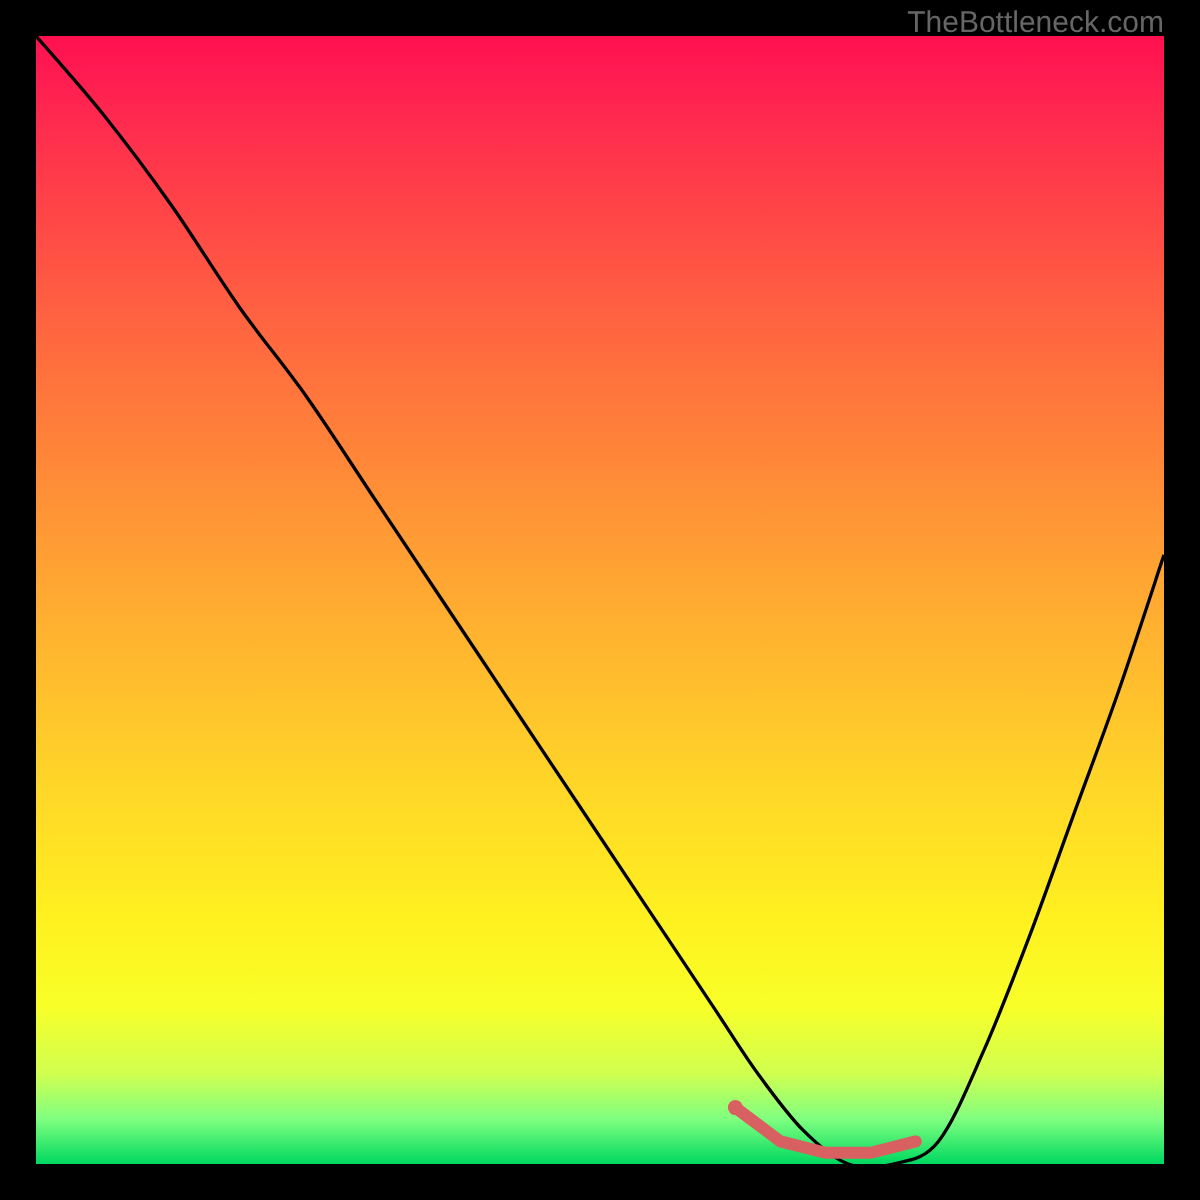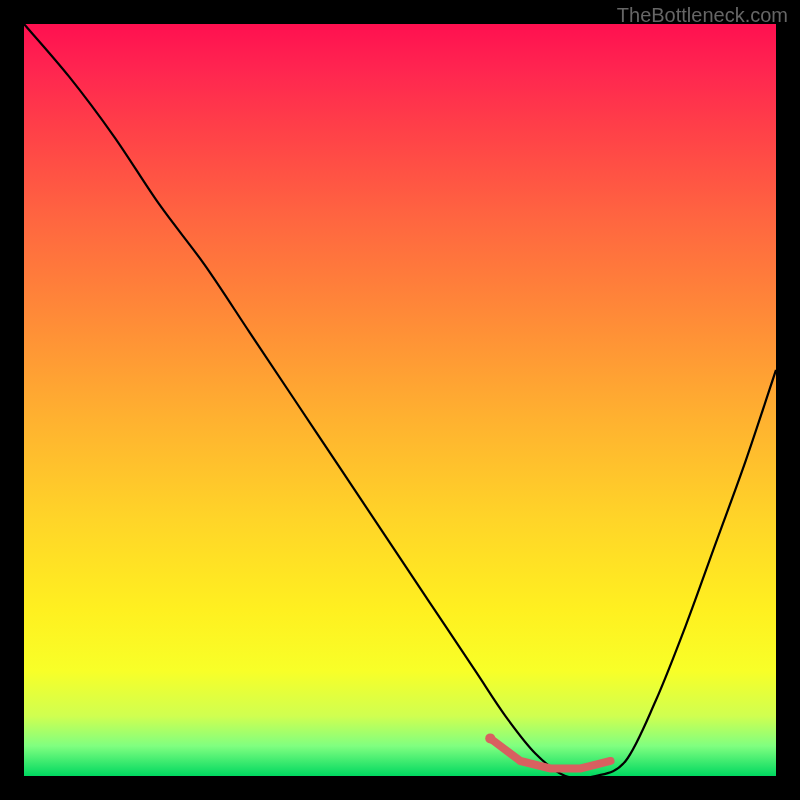--- a/index.html
+++ b/index.html
@@ -7,21 +7,21 @@
     padding: 0;
     width: 800px;
     height: 800px;
     background: #000;
     position: relative;
     font-family: Arial, sans-serif;
   }
   .watermark {
     position: absolute;
     top: 4px;
-    right: 12px;
+    right: 24px;
     color: #666;
     font-size: 20px;
     font-weight: 500;
     z-index: 10;
   }
   .plot-area {
     position: absolute;
     left: 24px;
     top: 24px;
     width: 752px;

